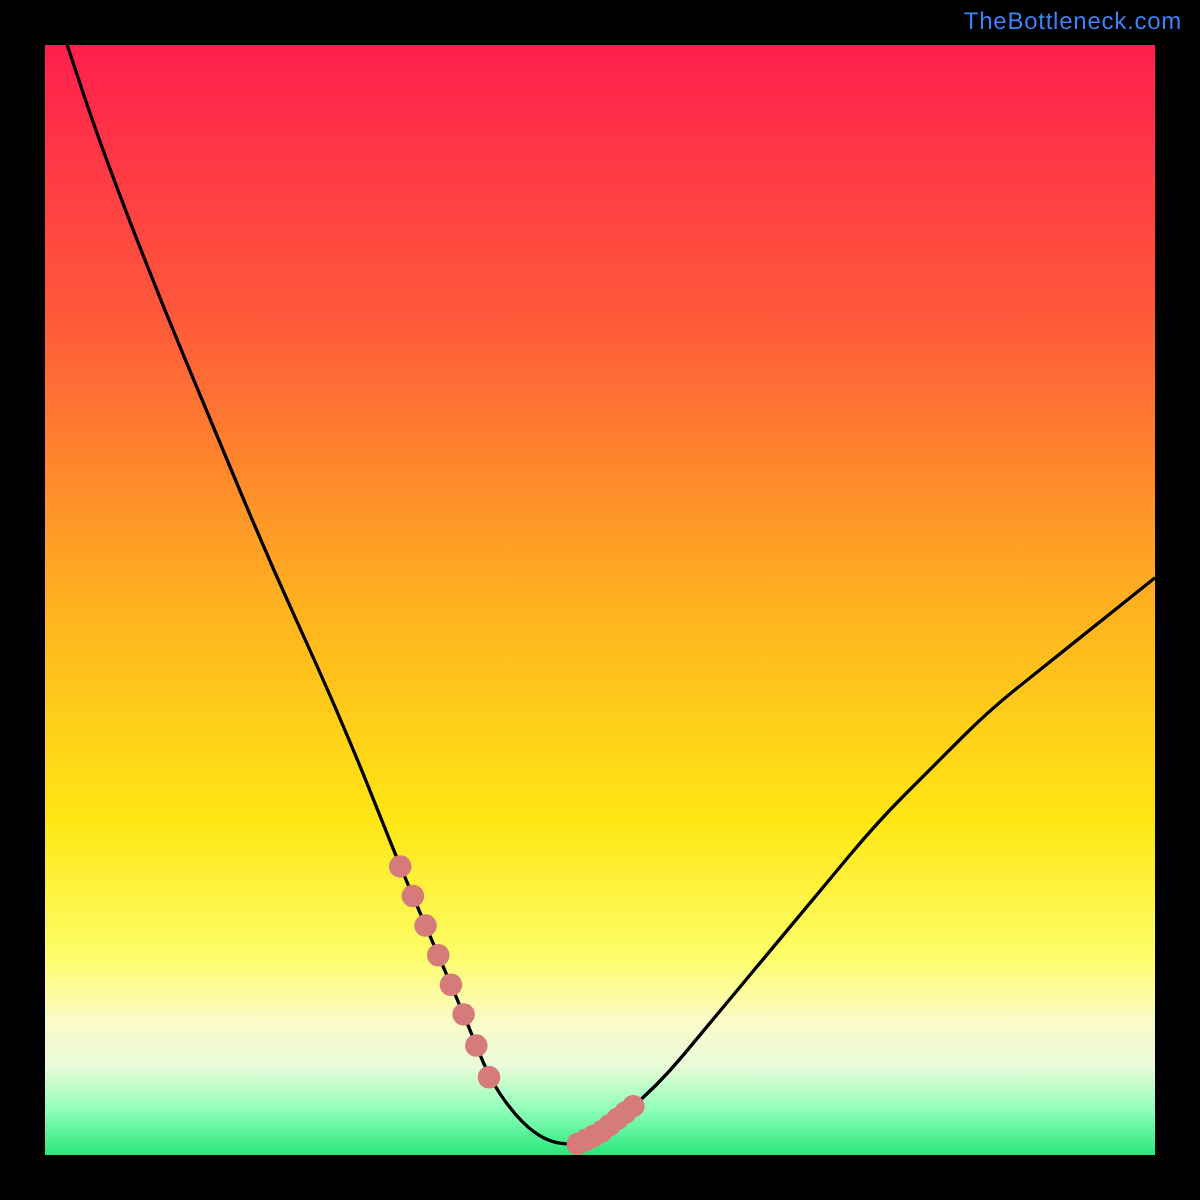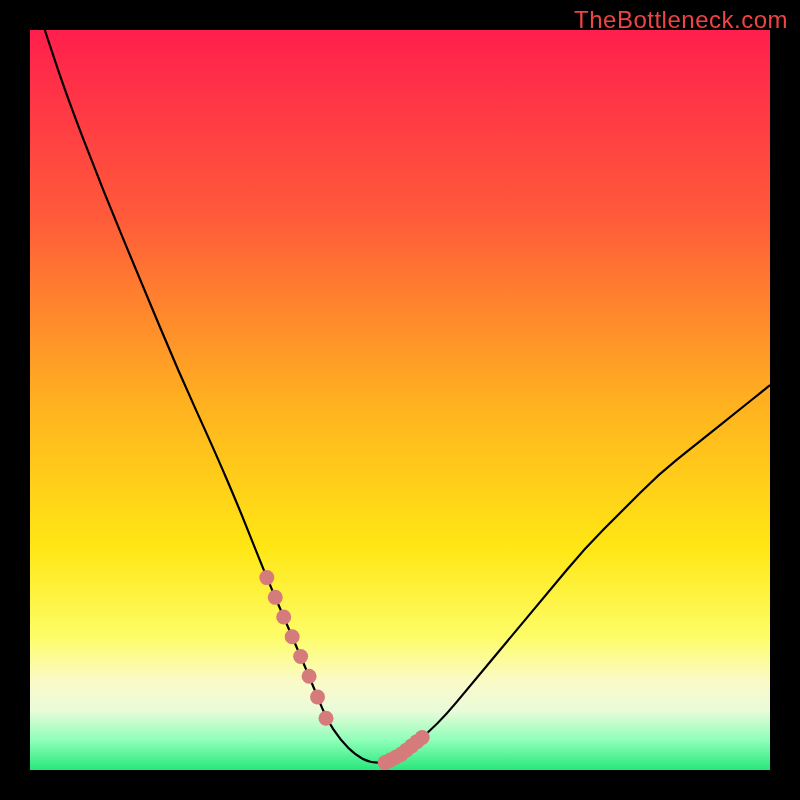--- a/index.html
+++ b/index.html
@@ -1,20 +1,20 @@
 <!DOCTYPE html>
 <html><head>
 <meta charset="utf-8">
 <style>
   html,body{margin:0;padding:0;width:800px;height:800px;overflow:hidden;background:#000;}
   .frame{position:relative;width:800px;height:800px;background:#000;}
   .watermark{
     position:absolute;top:6px;right:12px;
     font-family:Arial,Helvetica,sans-serif;
-    font-size:24px;font-weight:500;color:#ef4444;
+    font-size:16px;font-weight:500;color:#3b82f6;
     letter-spacing:0.5px;
   }
   svg{position:absolute;left:0;top:0;}
 </style>
 </head>
 <body>
 <div class="frame">
 
 <svg width="800" height="800" viewBox="0 0 800 800">
   <defs>

